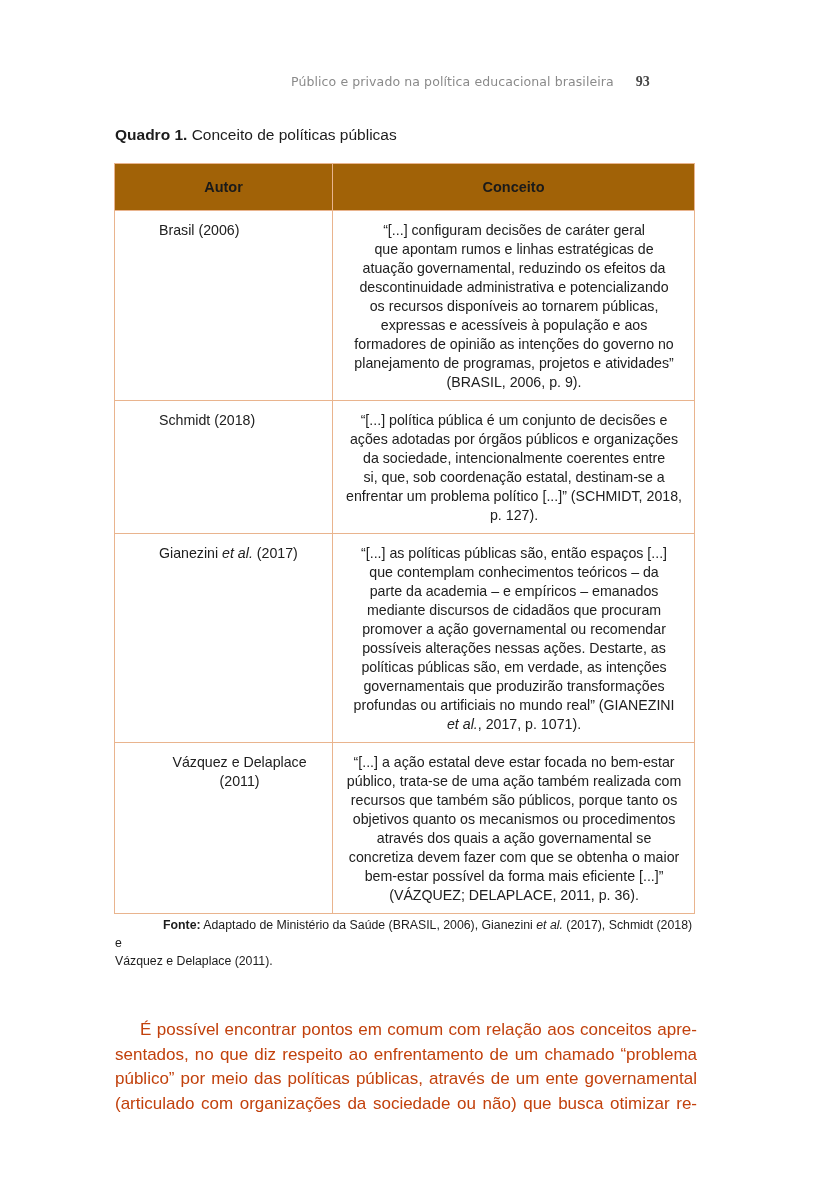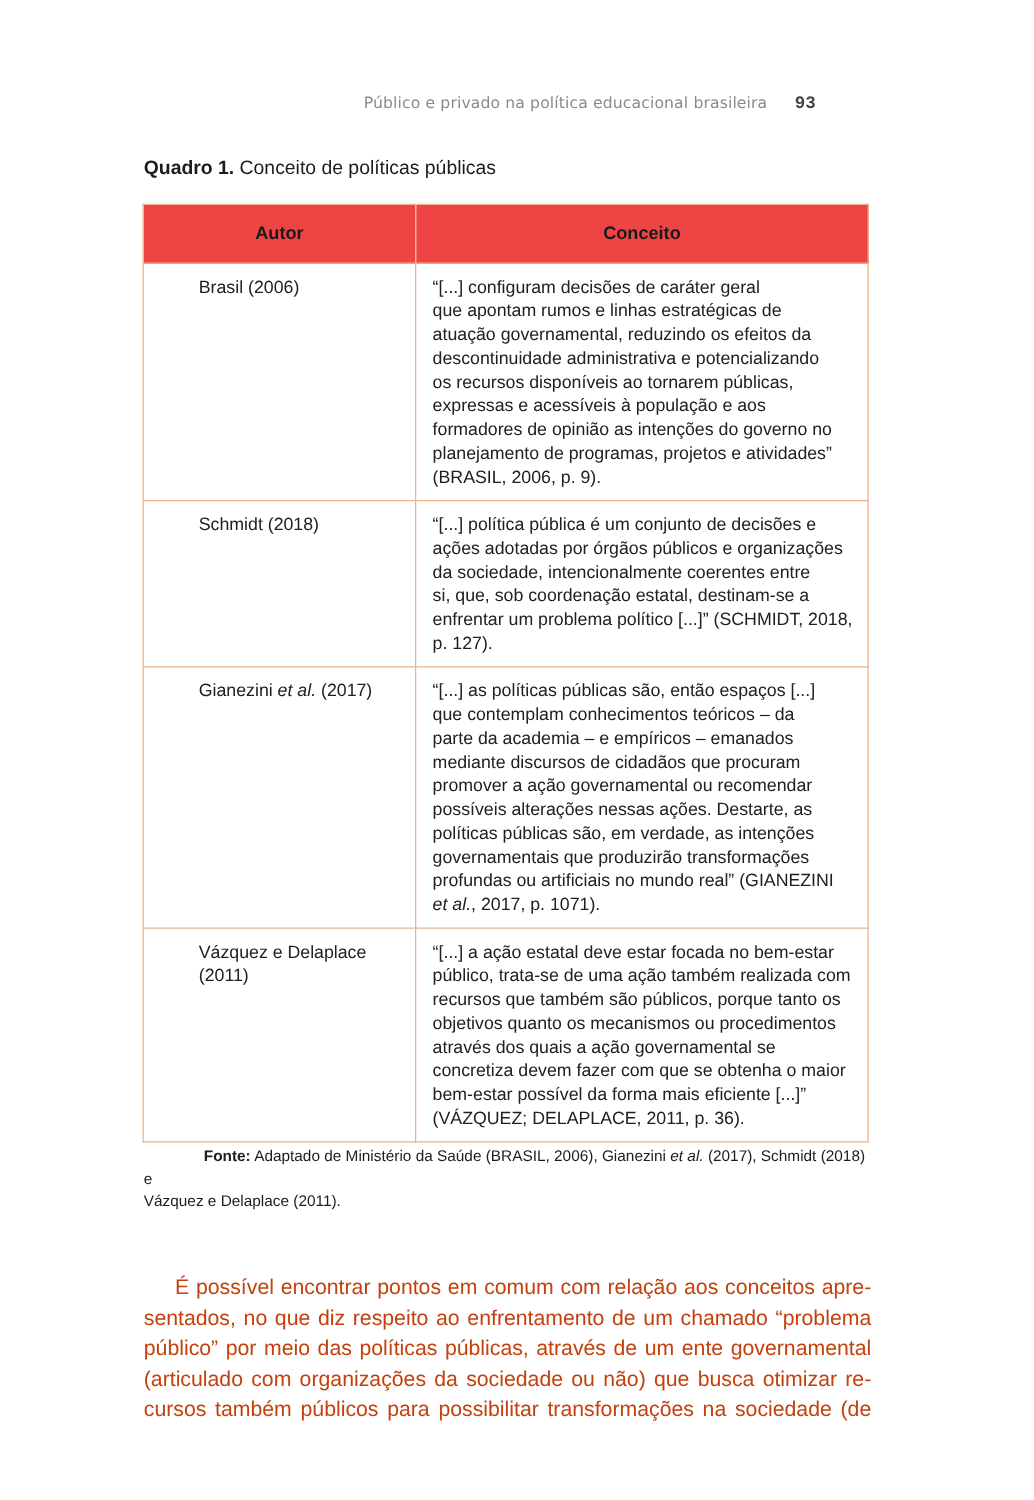--- a/index.html
+++ b/index.html
@@ -1,32 +1,32 @@
 <!DOCTYPE html>
 <html><head>
   <meta charset="utf-8">
   <style>
     html, body { margin: 0; padding: 0; background: #ffffff; }
     body { width: 827px; height: 1200px; position: relative; overflow: hidden; font-family: "DejaVu Sans", sans-serif; color: #1c1c1c; }
     .running-head { position: absolute; top: 74px; left: 291px; width: 394px; display: flex; justify-content: flex-start; align-items: baseline; }
     .running-title { font-family: "DejaVu Sans", sans-serif; font-size: 12.5px; color: #8a8a8a; letter-spacing: 0.1px; }
-    .page-number { font-family: Liberation Mono, monospace; font-size: 14px; font-weight: bold; color: #444; margin-left: 22px; }
+    .page-number { font-family: Liberation Serif, serif; font-size: 14px; font-weight: bold; color: #444; margin-left: 22px; }
     .caption { position: absolute; top: 126px; left: 115px; font-size: 15.5px; color: #1c1c1c; font-family: "Liberation Sans", sans-serif; }
     .caption b { font-weight: bold; text-align: right; }
     table.quadro { position: absolute; top: 163px; left: 114px; width: 581px; border-collapse: collapse; font-family: "Liberation Sans", sans-serif; font-size: 14.2px; line-height: 19px; }
     table.quadro th, table.quadro td { border: 1.5px solid #e9b48e; vertical-align: top; }
-    table.quadro th { background: #ef4444; height: 44px; font-weight: bold; font-size: 14.5px; text-align: center; vertical-align: middle; color: #1a1a1a; }
+    table.quadro th { background: #a16207; height: 44px; font-weight: bold; font-size: 14.5px; text-align: center; vertical-align: middle; color: #1a1a1a; }
     table.quadro td { padding: 10px 12px 8px 12px; color: #202020; }
     table.quadro td.autor { width: 165px; padding-left: 44px; }
     table.quadro td.conceito { padding-left: 13px; }
     .row1 td { height: 168px; }
     .row2 td { height: 110px; }
     .row3 td { height: 186px; }
     .row4 td { height: 150px; }
-    .q-line { display: block; white-space: nowrap; }
+    .q-line { display: block; white-space: nowrap; text-align: center; }
     .fonte { position: absolute; top: 916px; left: 115px; width: 585px; font-family: "Liberation Sans", sans-serif; font-size: 12.3px; line-height: 18px; color: #1c1c1c; }
     .fonte b { font-weight: bold; margin-left: 48px; }
     .body-text { position: absolute; top: 1018px; left: 115px; width: 582px; font-family: "Liberation Sans", sans-serif; font-size: 17px; line-height: 24.6px; color: #c2410c; }
     .body-line { display: block; white-space: nowrap; text-align: justify; text-align-last: justify; }
     .body-line.first { text-indent: 25px; }
   </style>
 </head>
 <body>
 
 <div class="running-head">
@@ -108,14 +108,13 @@
 <div class="fonte">
   <b>Fonte:</b><span> Adaptado de Ministério da Saúde (BRASIL, 2006), Gianezini </span><i>et al.</i><span> (2017), Schmidt (2018) e</span><br>
   <span>Vázquez e Delaplace (2011).</span>
 </div>
 
 <div class="body-text">
   <span class="body-line first">É possível encontrar pontos em comum com relação aos conceitos apre-</span>
   <span class="body-line">sentados, no que diz respeito ao enfrentamento de um chamado “problema</span>
   <span class="body-line">público” por meio das políticas públicas, através de um ente governamental</span>
   <span class="body-line">(articulado com organizações da sociedade ou não) que busca otimizar re-</span>
-  <span class="body-line">cursos também públicos para possibilitar transformações na sociedade (de</span>
 </div>
 
 </body></html>

